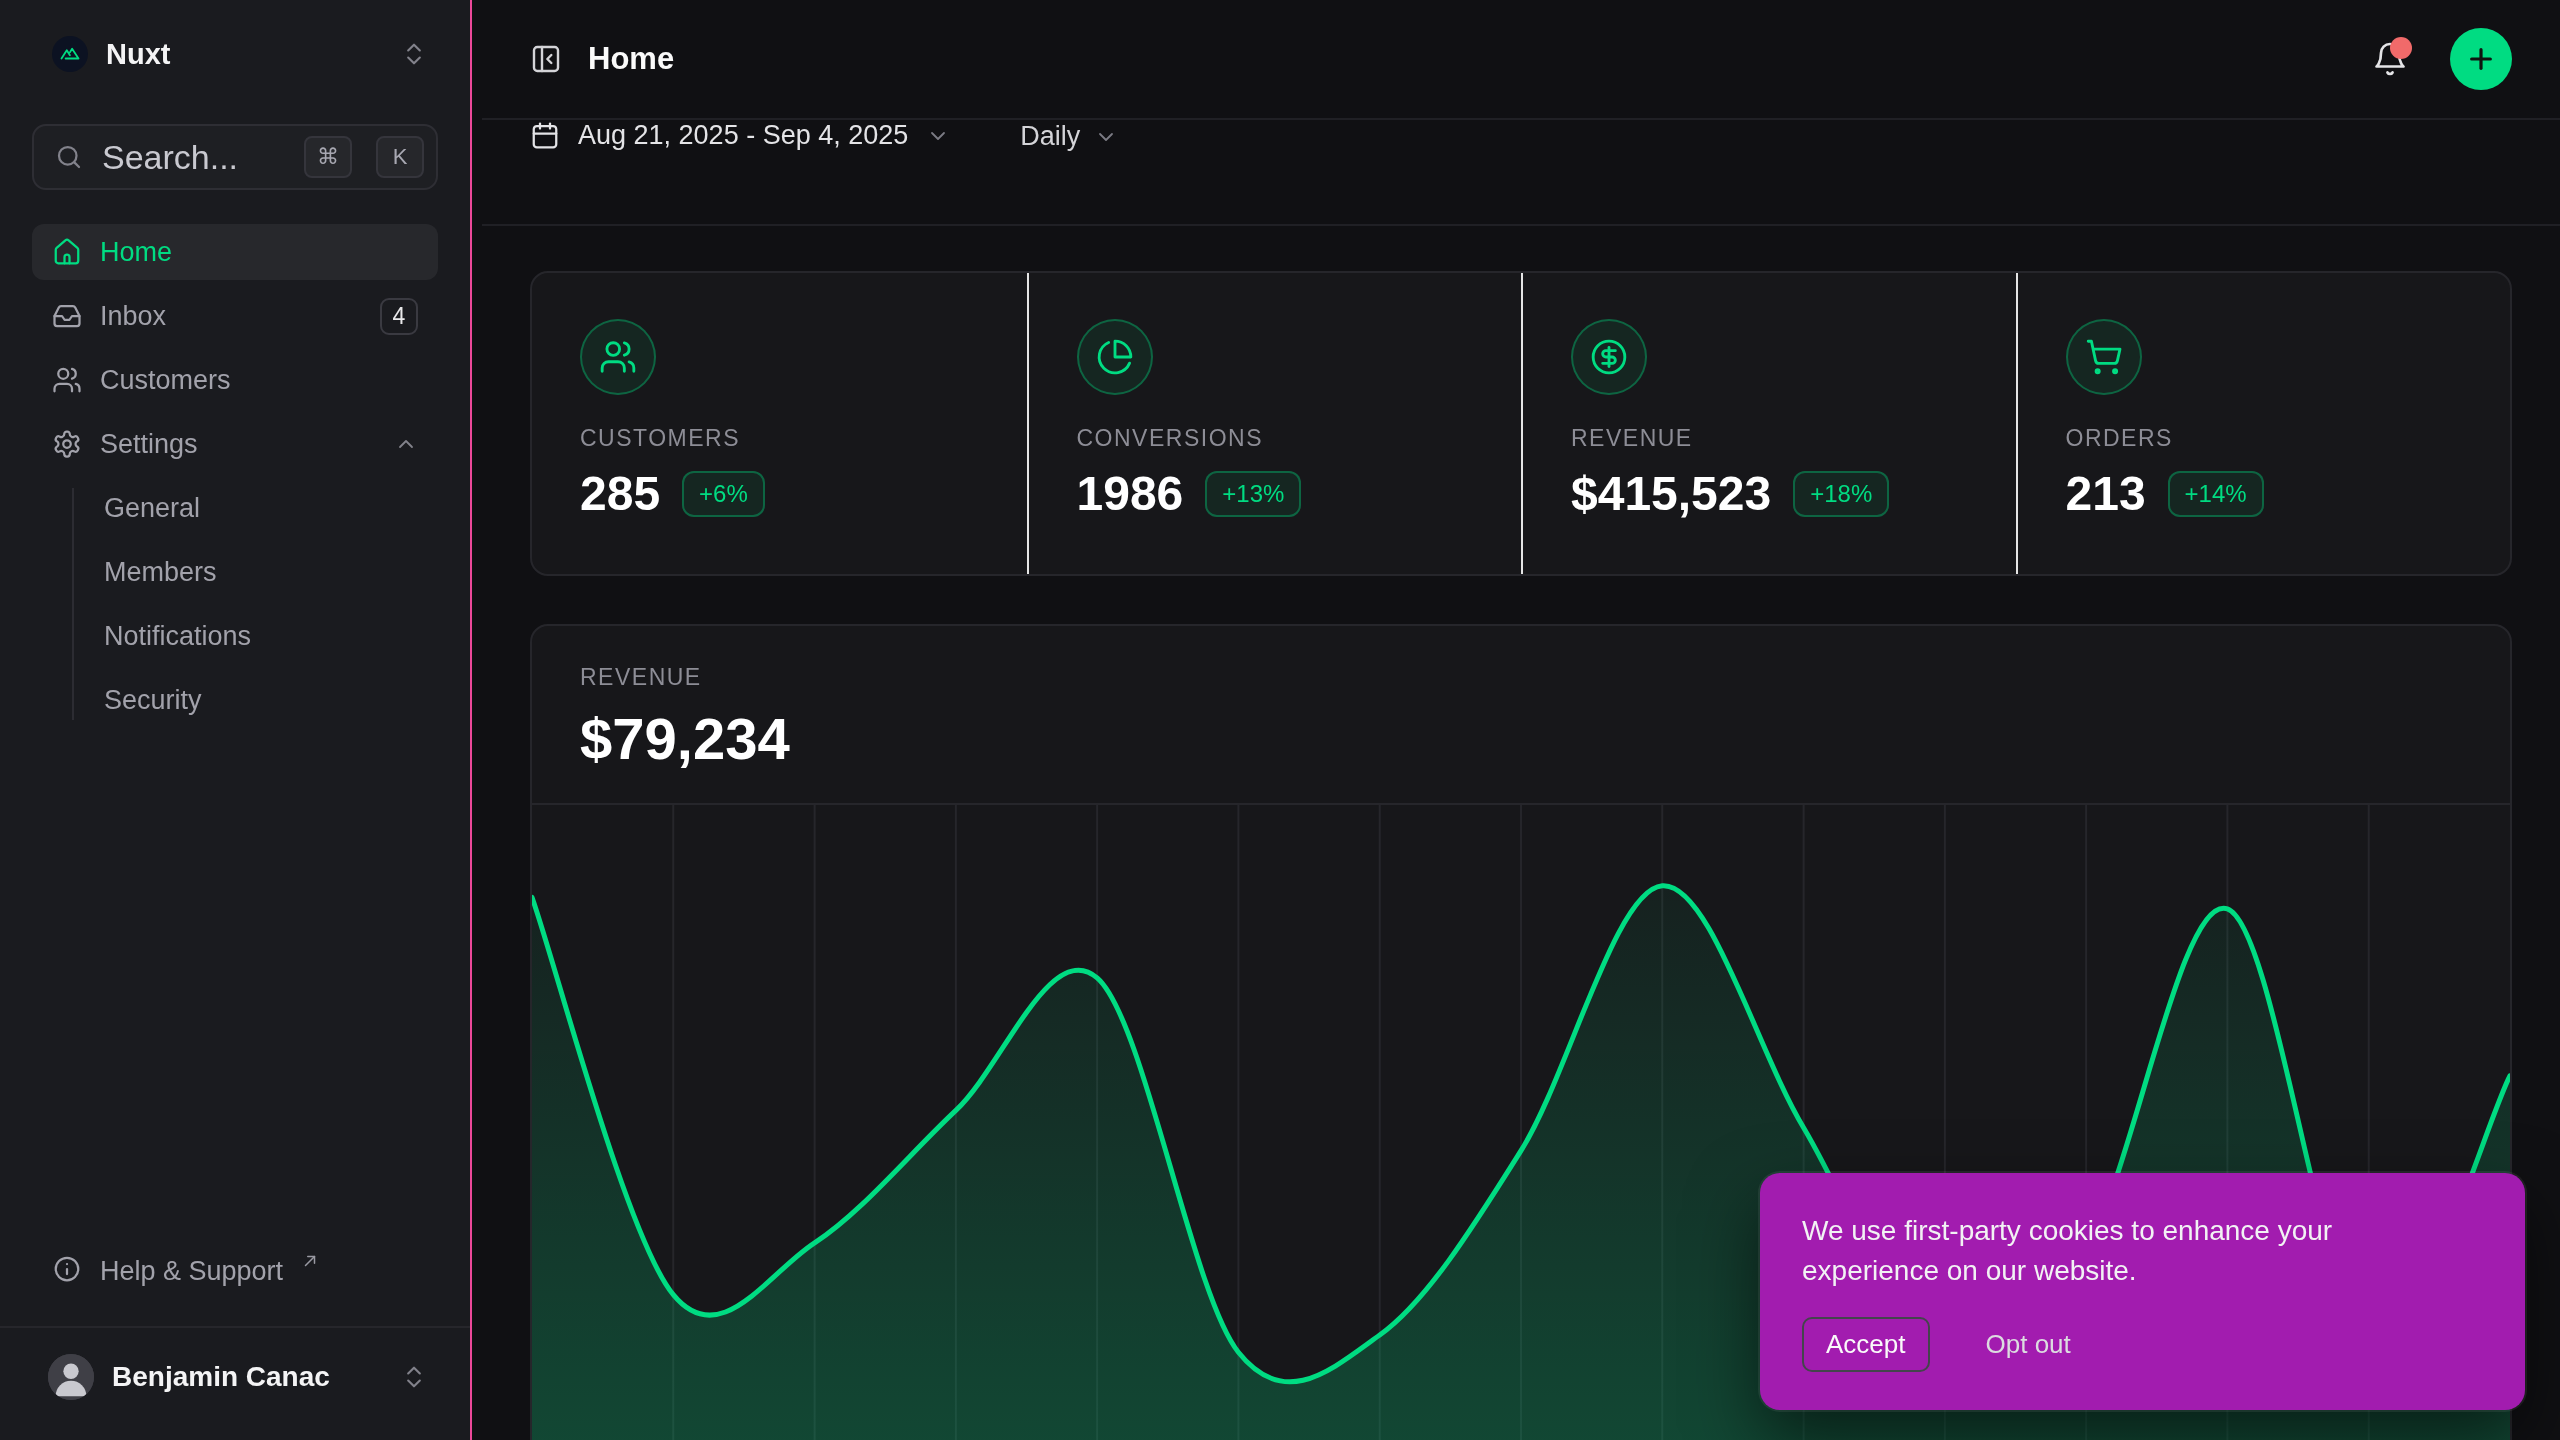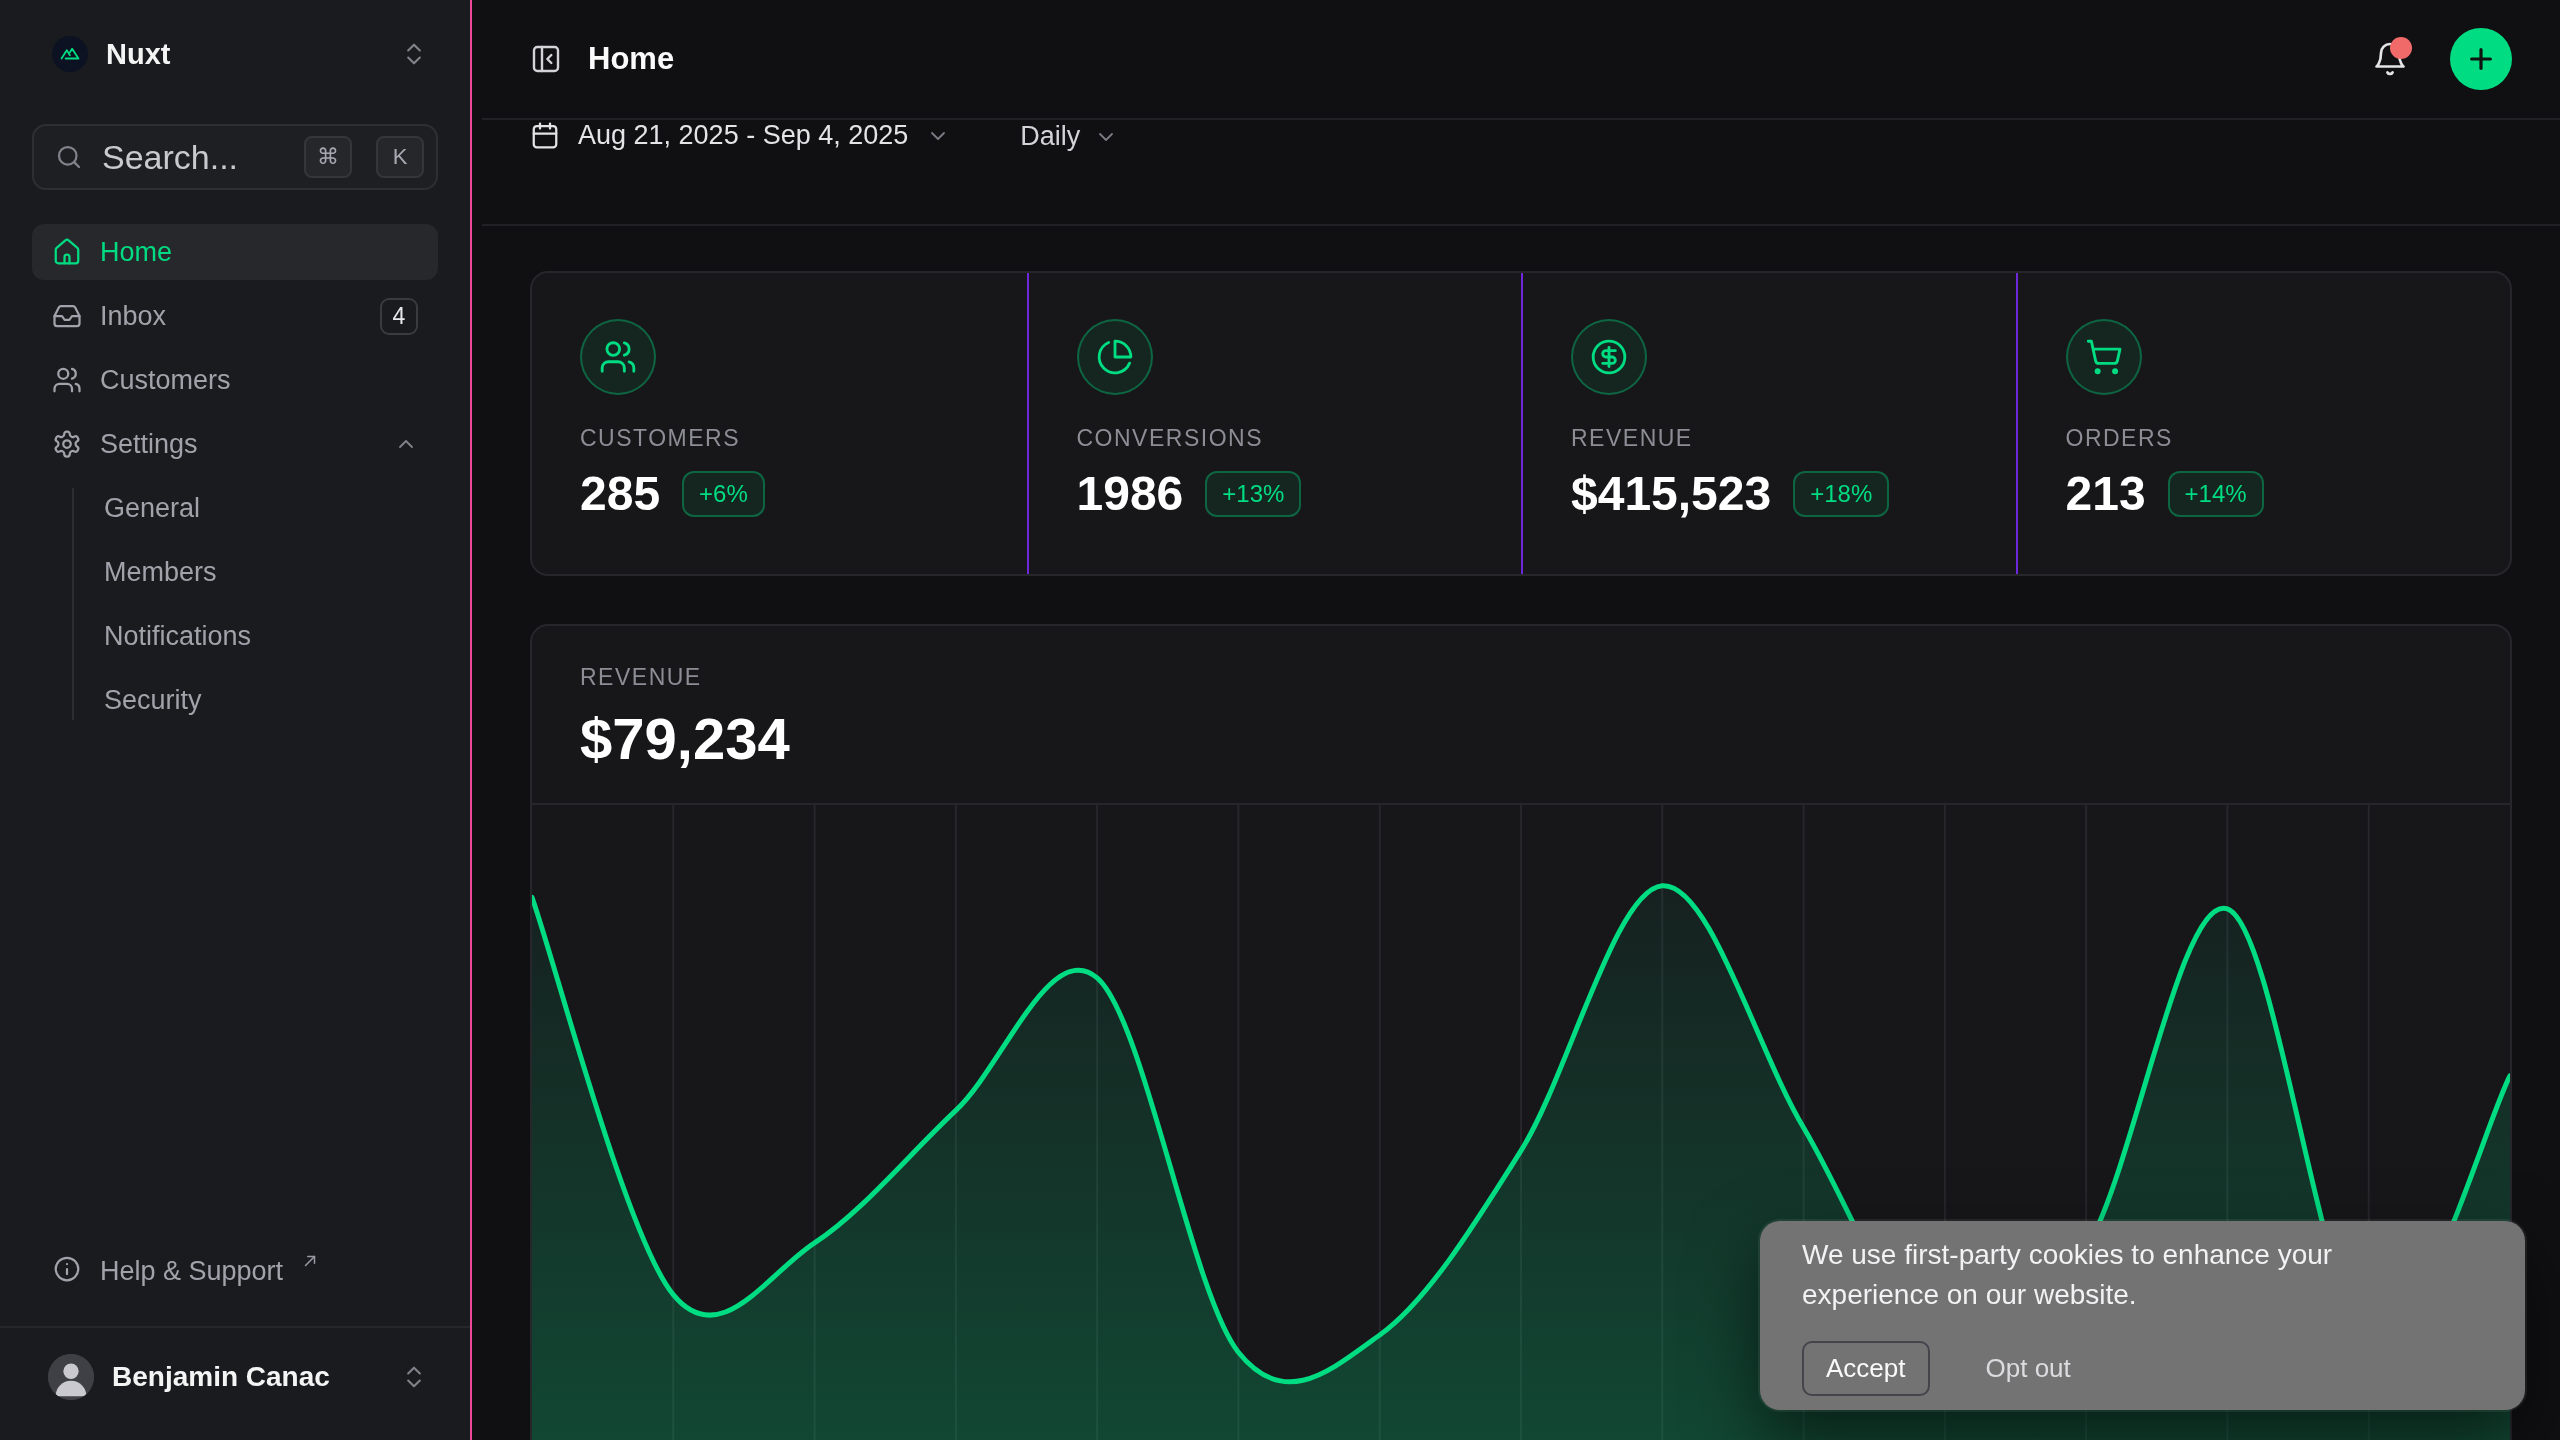--- a/index.html
+++ b/index.html
@@ -50,39 +50,39 @@
   .toolbar{height:106px;border-bottom:2px solid #202025;display:flex;align-items:flex-start;padding:0 48px;box-sizing:border-box;}
   .range-btn{display:flex;align-items:center;gap:18px;background:none;border:none;color:#e4e4e7;font-size:27px;
              font-family:inherit;cursor:pointer;padding:0;}
   .chev{color:#7b7b84;}
   .daily-btn{display:flex;align-items:center;gap:14px;background:none;border:none;color:#d4d4d8;font-size:27px;
              font-family:inherit;cursor:pointer;margin-left:64px;}
   .content{padding:45px 48px;}
   .stats{display:grid;grid-template-columns:repeat(4,1fr);background:#17171a;border:2px solid #26262b;
          border-radius:18px;height:305px;box-sizing:border-box;}
   .stat{padding:46px 48px;box-sizing:border-box;}
-  .stat + .stat{border-left:2px solid #6d28d9;}
+  .stat + .stat{border-left:2px solid #e5e5e5;}
   .stat-ico{width:76px;height:76px;border-radius:50%;background:rgba(0,220,130,0.08);
             border:2px solid rgba(0,220,130,0.35);display:grid;place-items:center;color:#00dc82;box-sizing:border-box;}
   .stat-label{margin-top:30px;font-size:23px;letter-spacing:1.5px;color:#8d8d96;}
   .stat-value-row{margin-top:14px;display:flex;align-items:center;gap:22px;}
   .stat-value{font-size:48px;font-weight:700;color:#ffffff;}
   .delta{font-size:24px;color:#00dc82;background:rgba(0,220,130,0.08);border:2px solid rgba(0,220,130,0.35);
          border-radius:12px;padding:7px 15px;}
   .revenue-card{margin-top:48px;background:#17171a;border:2px solid #26262b;border-radius:18px;
                 height:920px;position:relative;overflow:hidden;box-sizing:border-box;}
   .rev-head{padding:38px 48px 0;}
   .rev-label{font-size:23px;letter-spacing:1.5px;color:#8d8d96;}
   .rev-value{margin-top:14px;font-size:58px;font-weight:700;color:#ffffff;}
   .chart-wrap{position:absolute;left:0;right:0;top:177px;height:655px;}
   .chart-wrap svg{width:100%;height:100%;}
   
   .cookie{position:absolute;right:35px;bottom:30px;width:765px;box-sizing:border-box;border-radius:20px;
-          background:#737373;box-shadow:0 0 0 2px rgba(255,255,255,0.07),0 30px 70px rgba(0,0,0,0.55);
-          padding:14px 42px;z-index:10;}
+          background:#a21caf;box-shadow:0 0 0 2px rgba(255,255,255,0.07),0 30px 70px rgba(0,0,0,0.55);
+          padding:38px 42px;z-index:10;}
   .cookie-text{font-size:28px;line-height:40px;color:#f2f2f4;max-width:630px;}
   .cookie-actions{margin-top:26px;display:flex;align-items:center;gap:56px;}
   .accept-btn{border:2px solid #44444c;border-radius:10px;padding:10px 22px;font-size:26px;color:#fafafa;
               background:transparent;font-family:inherit;cursor:pointer;}
   .optout-btn{border:none;background:none;font-size:26px;color:#dcdce0;font-family:inherit;cursor:pointer;padding:0;}
 </style>
 </head>
 <body>
 
 <div class="screen">

